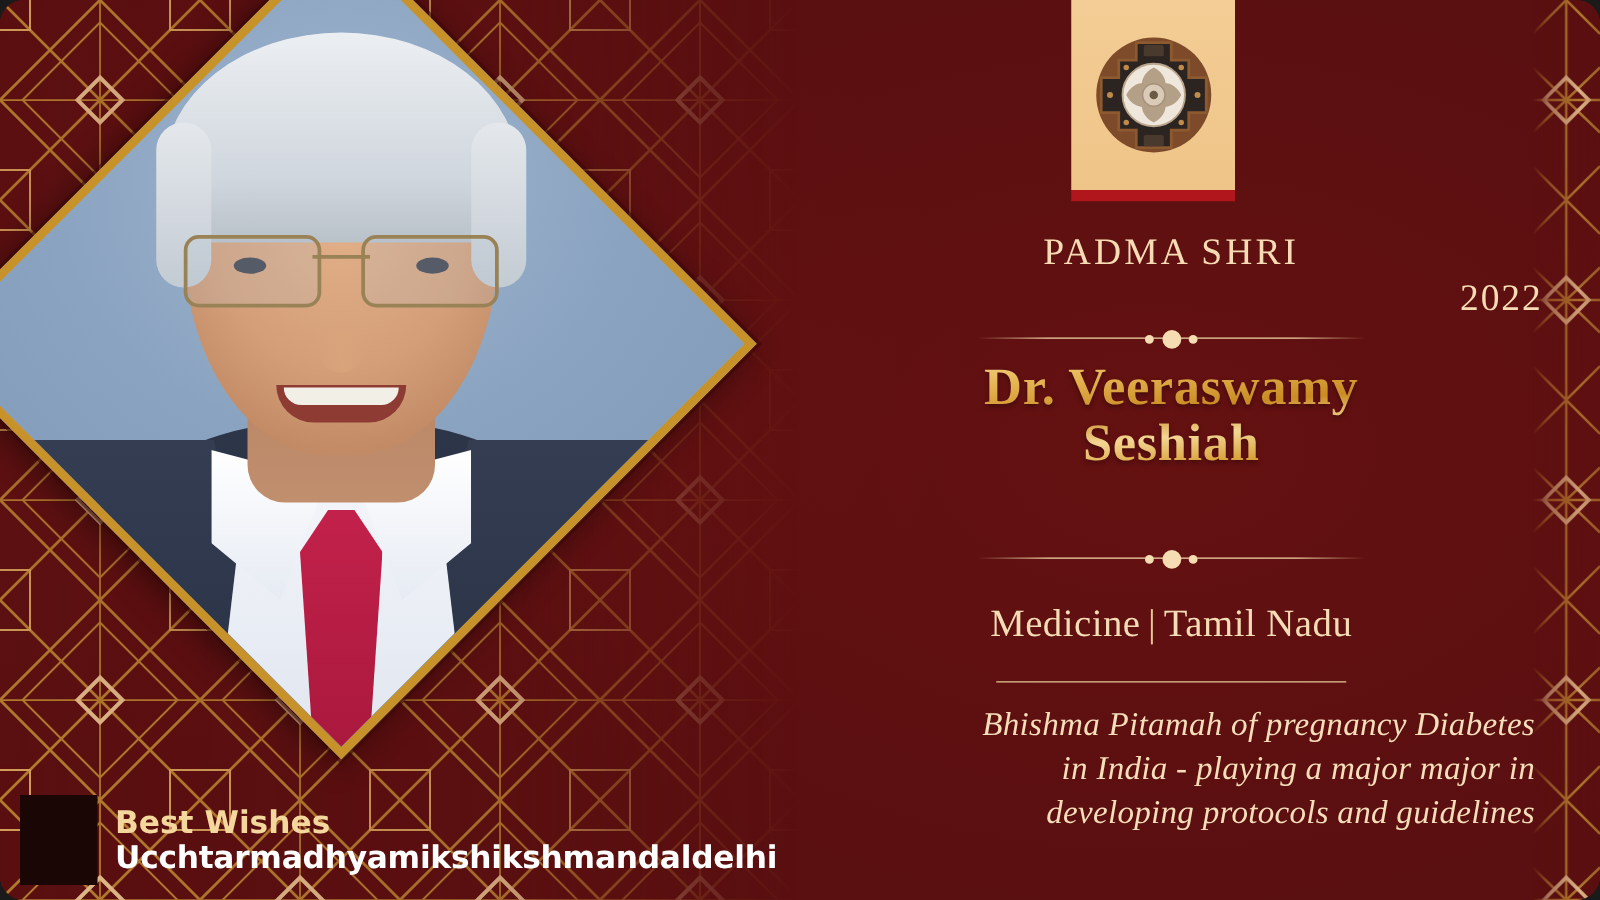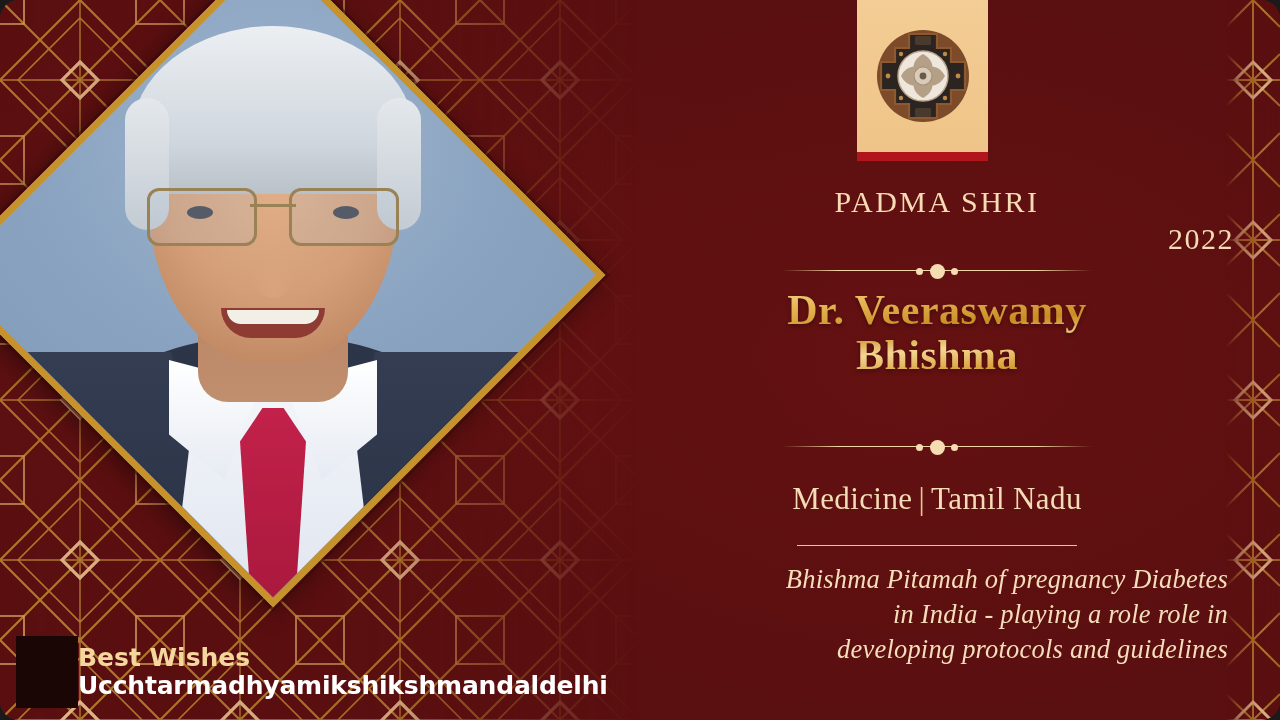--- a/index.html
+++ b/index.html
@@ -354,20 +354,21 @@
     text-align: right;
   }
 
   
   .signoff {
     position: absolute;
     left: 16px;
     bottom: 12px;
     display: flex;
     align-items: center;
+    gap: 14px;
     margin-top: 36px;
   }
   .signoff-logo {
     width: 62px;
     height: 72px;
     background: #1b0606;
     flex: 0 0 auto;
   }
   .signoff-text {
     font-family: "DejaVu Sans", sans-serif;
@@ -528,39 +529,39 @@
 
     <div class="divider one">
       <div class="rule"></div>
       <div class="dot-s l"></div>
       <div class="dot-c"></div>
       <div class="dot-s r"></div>
     </div>
 
     <div class="person-name">
       <div>Dr. Veeraswamy</div>
-      <div>Bhishma</div>
+      <div>Seshiah</div>
     </div>
 
     <div class="divider two">
       <div class="rule"></div>
       <div class="dot-s l"></div>
       <div class="dot-c"></div>
       <div class="dot-s r"></div>
     </div>
 
     <div class="field-line">
       <span>Medicine</span><span class="field-sep">|</span><span>Tamil Nadu</span>
     </div>
 
     <div class="plain-rule"></div>
 
     <div class="citation">
       <div>Bhishma Pitamah of pregnancy Diabetes</div>
-      <div>in India - playing a role role in</div>
+      <div>in India - playing a major major in</div>
       <div>developing protocols and guidelines</div>
     </div>
   </div>
 
   <div class="signoff">
     <div class="signoff-logo"></div>
     <div class="signoff-text">
       <span class="signoff-best">Best Wishes</span>
       <span class="signoff-org">Ucchtarmadhyamikshikshmandaldelhi</span>
     </div>

